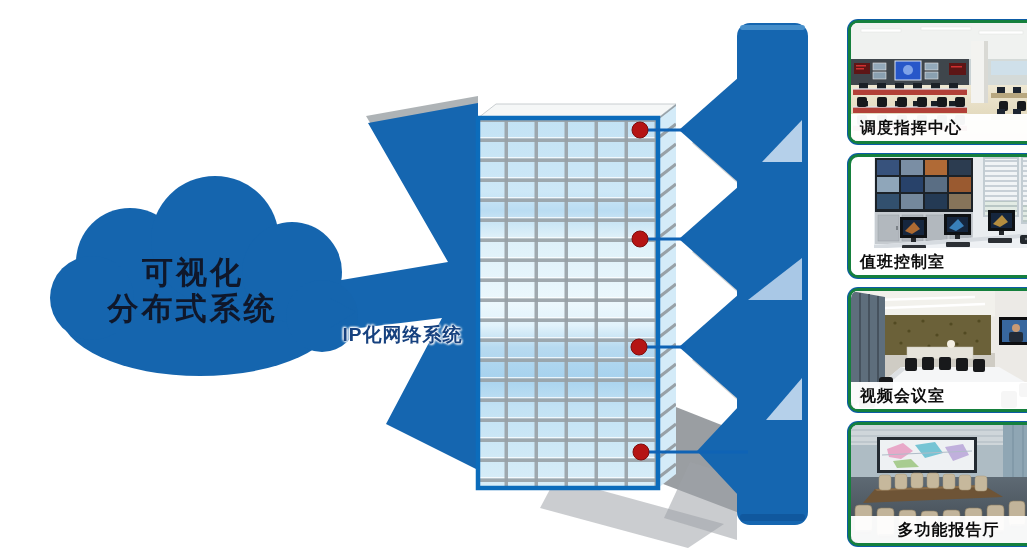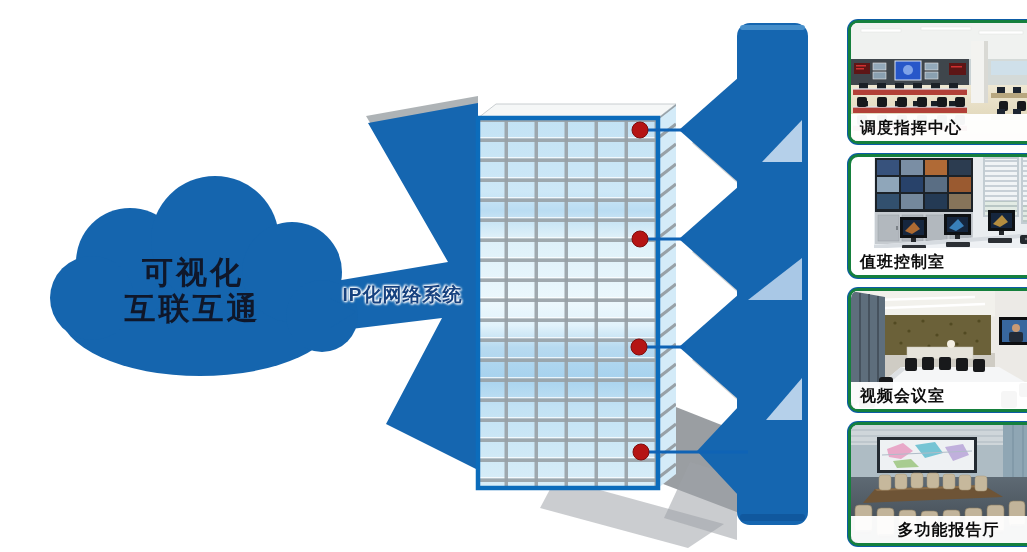--- a/index.html
+++ b/index.html
@@ -4,21 +4,21 @@
 <style>
   html,body{margin:0;padding:0;background:#ffffff;}
   body{font-family:"Liberation Sans","DejaVu Sans",sans-serif;}
   .stage{position:relative;width:1027px;height:552px;background:#ffffff;overflow:hidden;}
   .stage > svg.diagram{position:absolute;left:0;top:0;}
   .cloud-text{position:absolute;color:#0f172a;font-weight:bold;text-align:center;letter-spacing:3px;z-index:3;}
   .cloud-line1{left:88px;top:252px;width:210px;font-size:31px;}
   .cloud-line2{left:55px;top:288px;width:275px;font-size:31px;}
   .link-text{position:absolute;left:325px;width:155px;text-align:center;z-index:3;
     color:#16417f;font-weight:bold;font-size:19px;letter-spacing:1px;
-    text-shadow:0 0 3px #fff,0 0 3px #fff,1px 1px 2px #fff,-1px -1px 2px #fff;}
+    text-shadow:0 0 3px #fff,0 0 3px #fff,1px 1px 2px #fff,-1px -1px 2px #fff;margin-top:40px;}
   .link-line1{top:282px;}
   .link-line2{top:307px;}
   .room-card{position:absolute;left:848px;width:186px;height:118px;background:#ffffff;
     border:3px solid #15803d;border-radius:10px;overflow:hidden;z-index:4;
     box-shadow:0 0 0 1px #0d5ca6, inset 0 0 0 1px #ffffff;}
   .room-card svg{display:block;width:100%;height:100%;}
   .room-label{position:absolute;left:0;right:0;bottom:0;height:27px;line-height:27px;
     background:rgba(255,255,255,.96);color:#0c0c0c;font-size:16px;font-weight:600;
     padding-left:9px;border-top-right-radius:8px;letter-spacing:1px;}
   .card1{top:20px;} .card2{top:154px;padding-left:23px;} .card3{top:288px;} .card4{top:422px;text-align:center;}
@@ -120,21 +120,21 @@
       <circle cx="130" cy="262" r="54"></circle>
       <circle cx="215" cy="240" r="64"></circle>
       <circle cx="292" cy="272" r="50"></circle>
       <circle cx="92" cy="298" r="42"></circle>
       <circle cx="322" cy="316" r="36"></circle>
       <polygon points="330,298 356,312 330,328"></polygon>
     </g>
   </svg>
 
   <div class="cloud-text cloud-line1">可视化</div>
-  <div class="cloud-text cloud-line2">互联互通</div>
+  <div class="cloud-text cloud-line2">分布式系统</div>
 
   <div class="link-text link-line1">IP化网络系统</div>
 
   <div class="room-card card1">
     <svg viewBox="0 0 186 118" preserveAspectRatio="none">
       <rect width="186" height="118" fill="#eef0ee"></rect>
       <rect x="0" y="0" width="186" height="38" fill="#f0f2f0"></rect>
       <rect x="10" y="6" width="40" height="3" fill="#ffffff" stroke="#dfe2df" stroke-width=".5"></rect>
       <rect x="70" y="4" width="50" height="3" fill="#ffffff" stroke="#dfe2df" stroke-width=".5"></rect>
       <rect x="128" y="8" width="44" height="3" fill="#ffffff" stroke="#dfe2df" stroke-width=".5"></rect>

